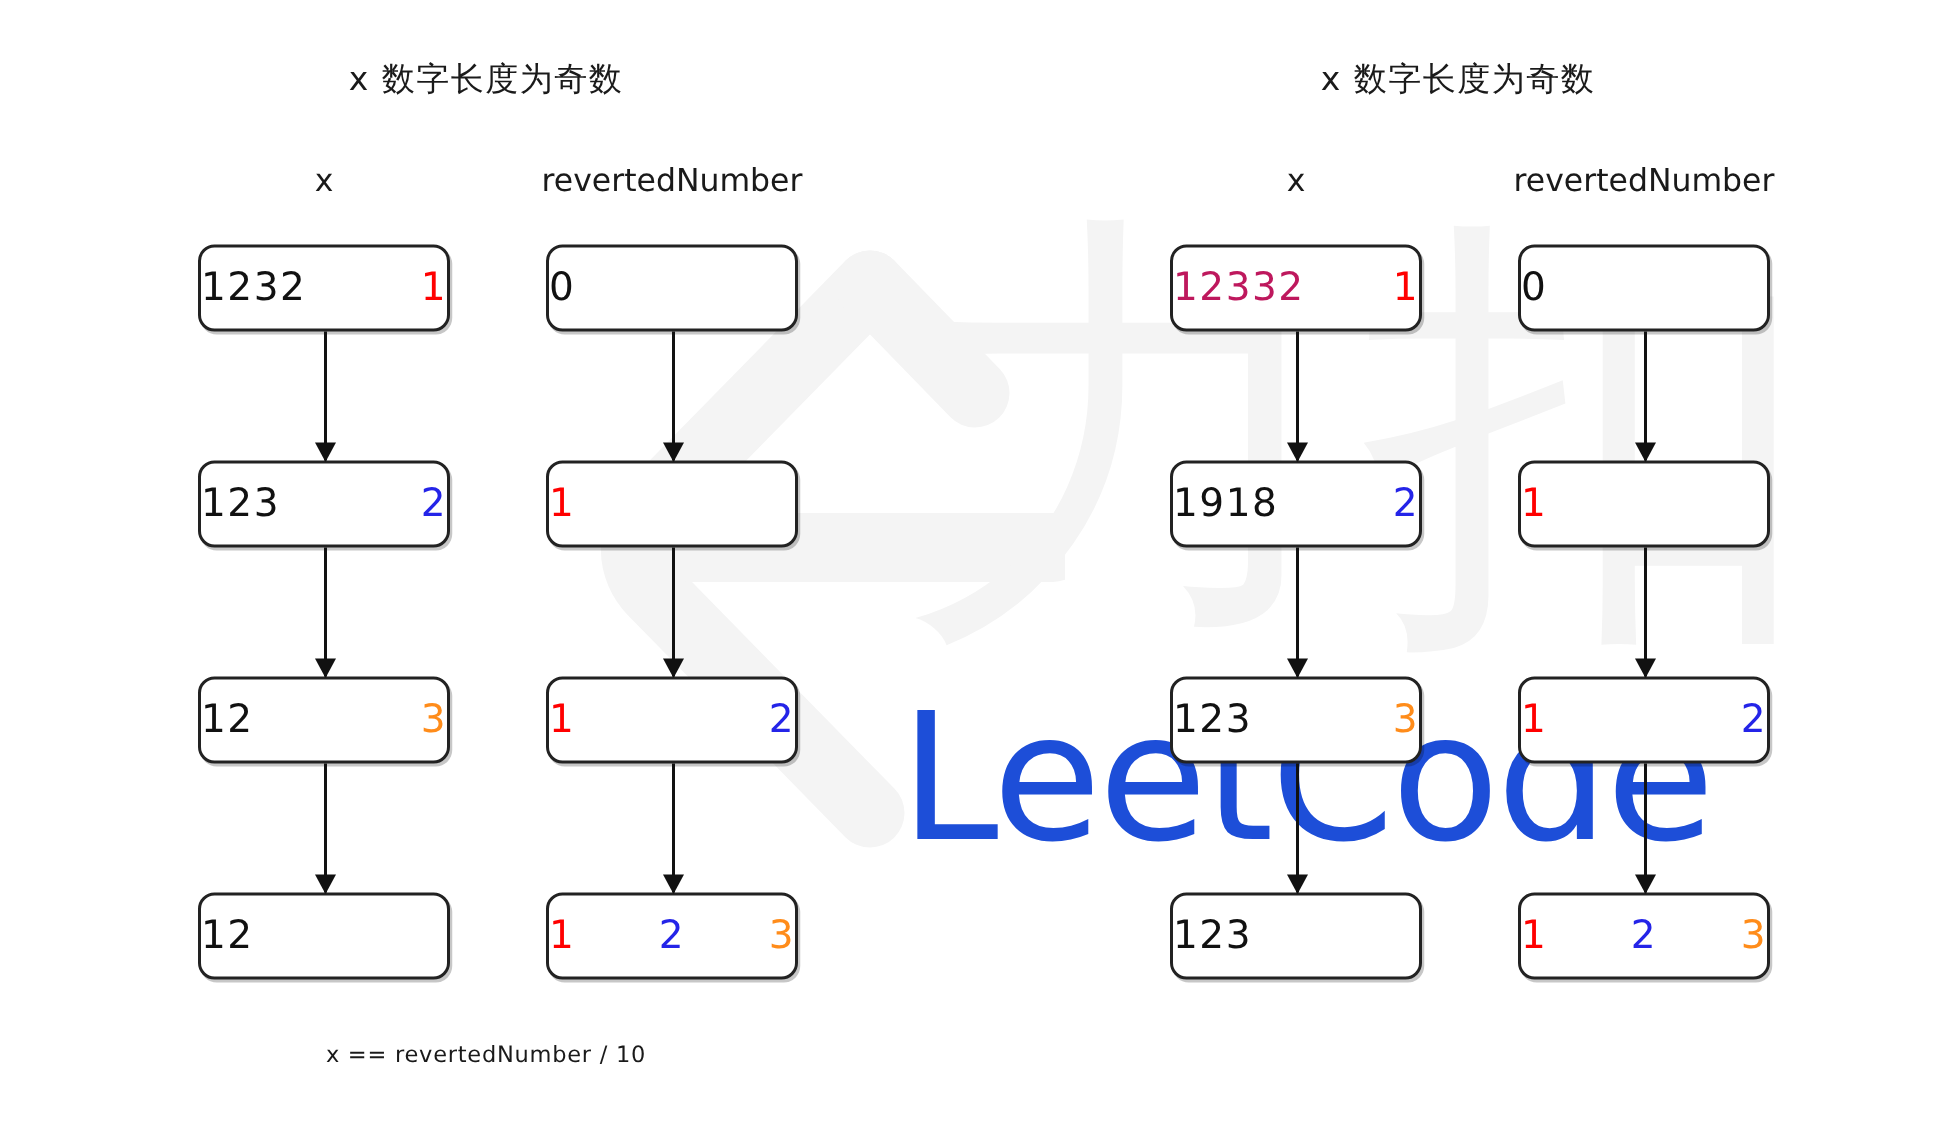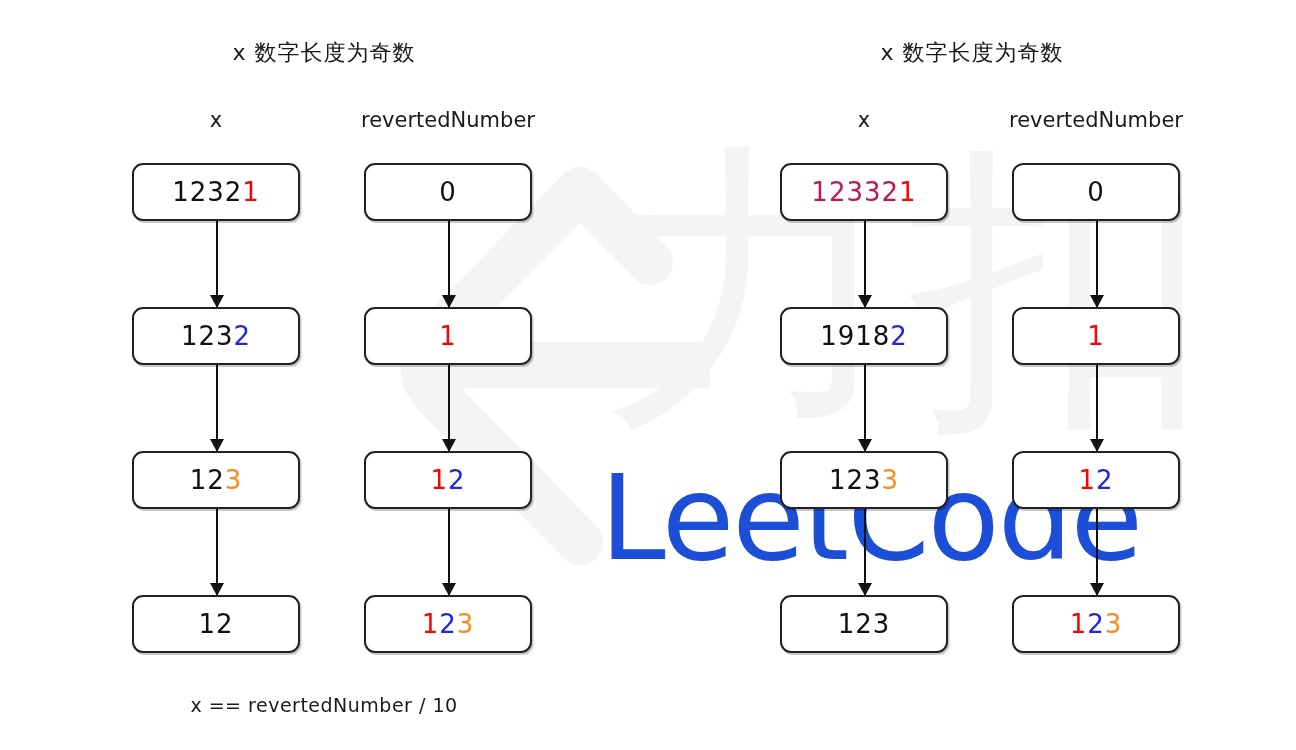--- a/index.html
+++ b/index.html
@@ -31,36 +31,36 @@
   .panel{position:absolute;top:0;width:648px;height:546px;z-index:2;}
   #panel-odd{left:0;}
   #panel-even{left:648px;}
 
   .panel-title{
     position:absolute;top:38px;left:0;width:648px;text-align:center;
     font-size:22px;color:#1a1a1a;letter-spacing:1px;
   }
   .panel-caption{
     position:absolute;top:694px;left:0;width:648px;text-align:center;
-    font-size:19px;color:#1a1a1a;letter-spacing:0.5px;
+    font-size:15px;color:#1a1a1a;letter-spacing:0.5px;
   }
 
   .col{position:absolute;top:0;width:200px;height:750px;}
   .col-x{left:116px;}
   .col-rev{left:348px;text-decoration:underline;}
   .col-head{
     position:absolute;top:108px;left:0;width:200px;text-align:center;
     font-size:21px;color:#1a1a1a;
   }
 
   .node{
     position:absolute;left:16px;width:168px;height:58px;
     border:2.2px solid #222;border-radius:11px;background:#ffffff;
     box-sizing:border-box;
-    display:flex;align-items:center;justify-content:center;
+    display:flex;align-items:center;justify-content:space-between;
     font-size:26px;letter-spacing:1px;color:#111;
     box-shadow:1.5px 2px 0 rgba(0,0,0,0.22);
   }
   .node .d{display:inline-block;}
   .r0{top:163px;} .r1{top:307px;} .r2{top:451px;} .r3{top:595px;}
 
   .arrow{position:absolute;left:100px;width:2px;}
   .a0{top:221px;height:86px;} .a1{top:365px;height:86px;} .a2{top:509px;height:86px;}
   .arrow .shaft{position:absolute;left:0;top:0;width:2px;height:100%;background:#111;}
   .arrow .head{

